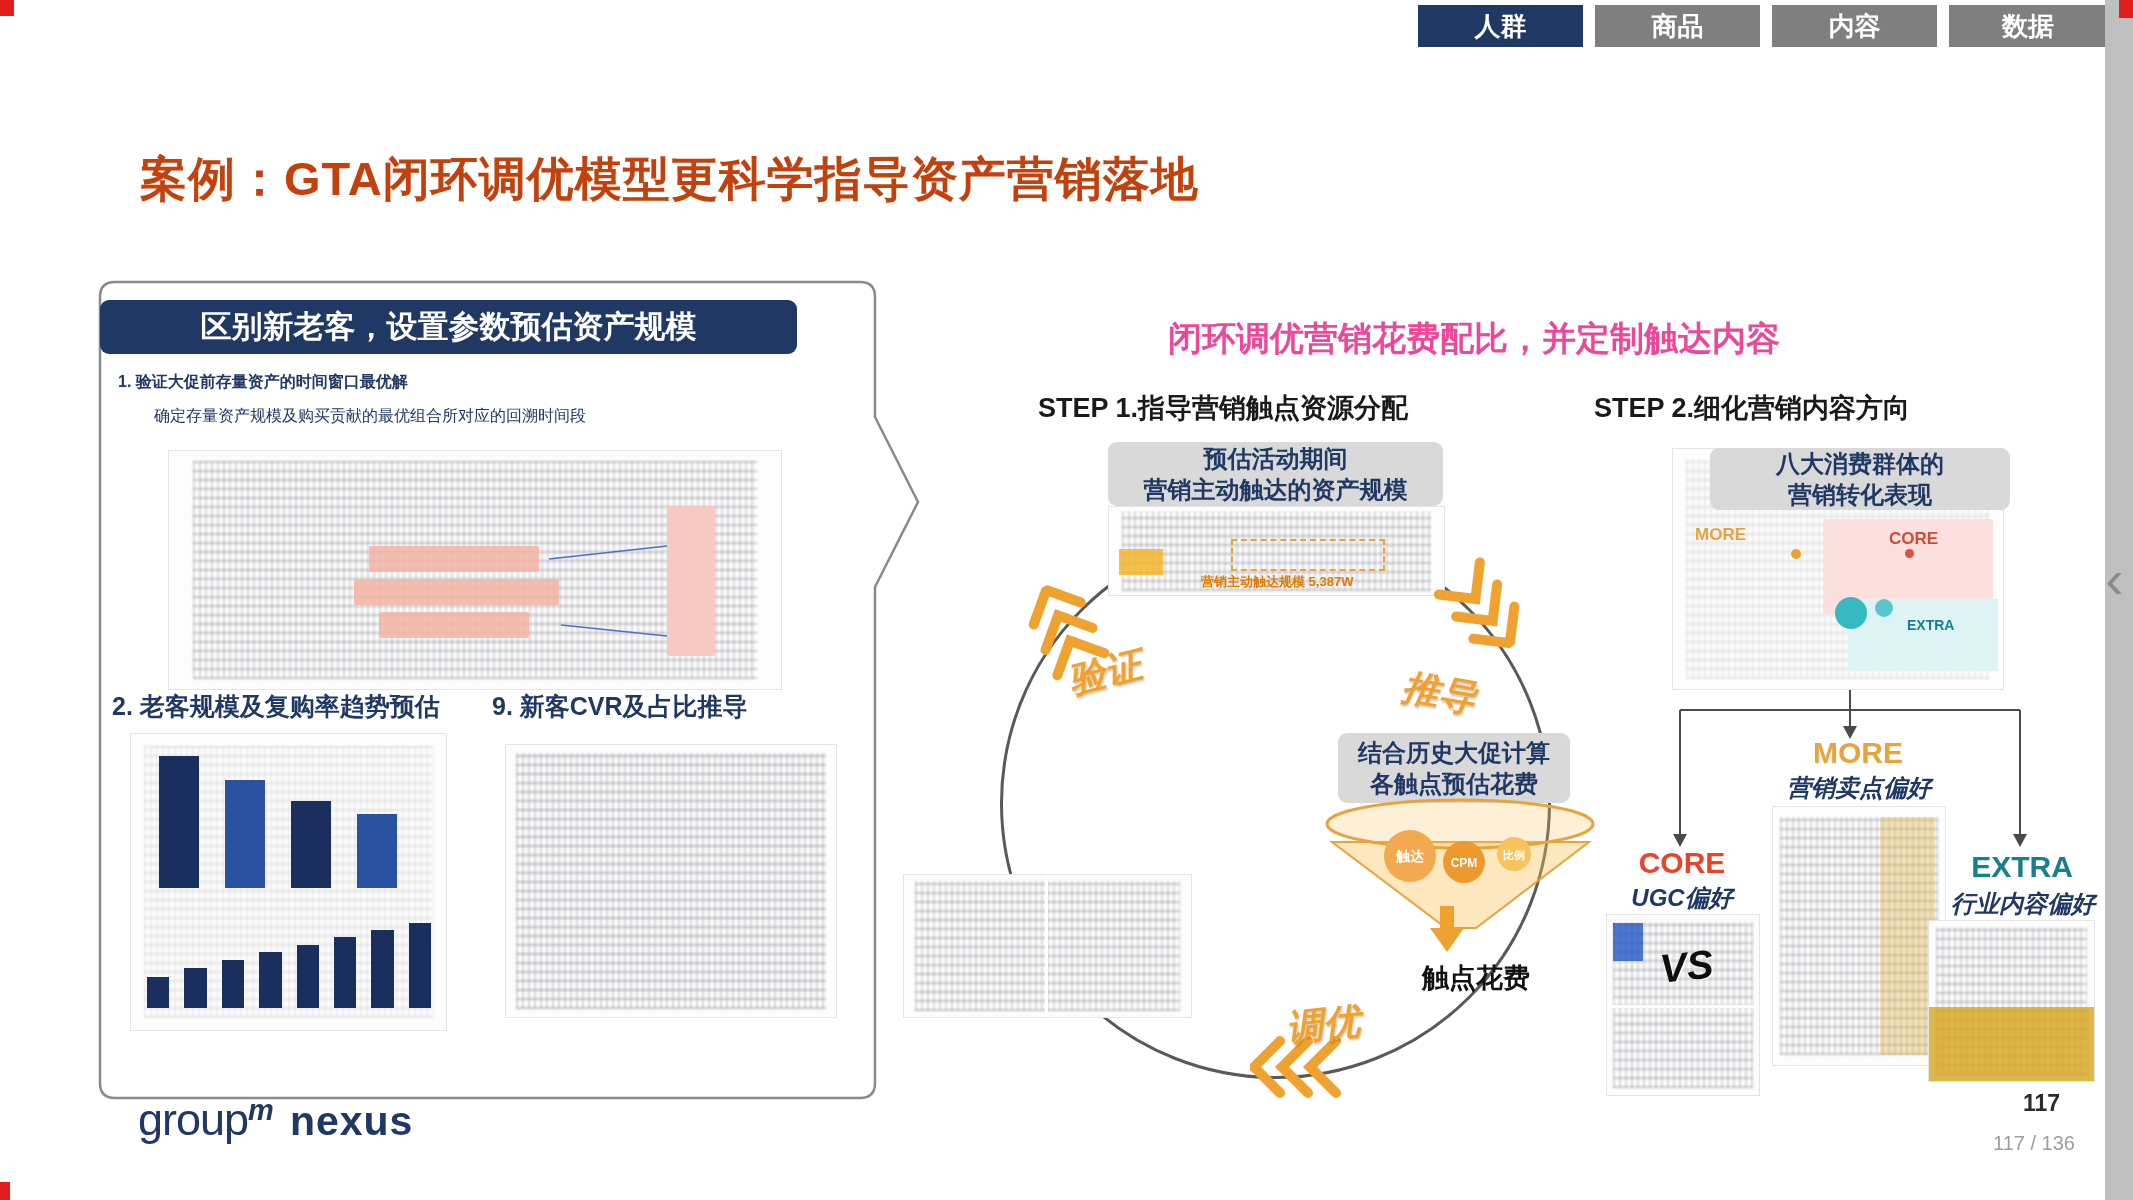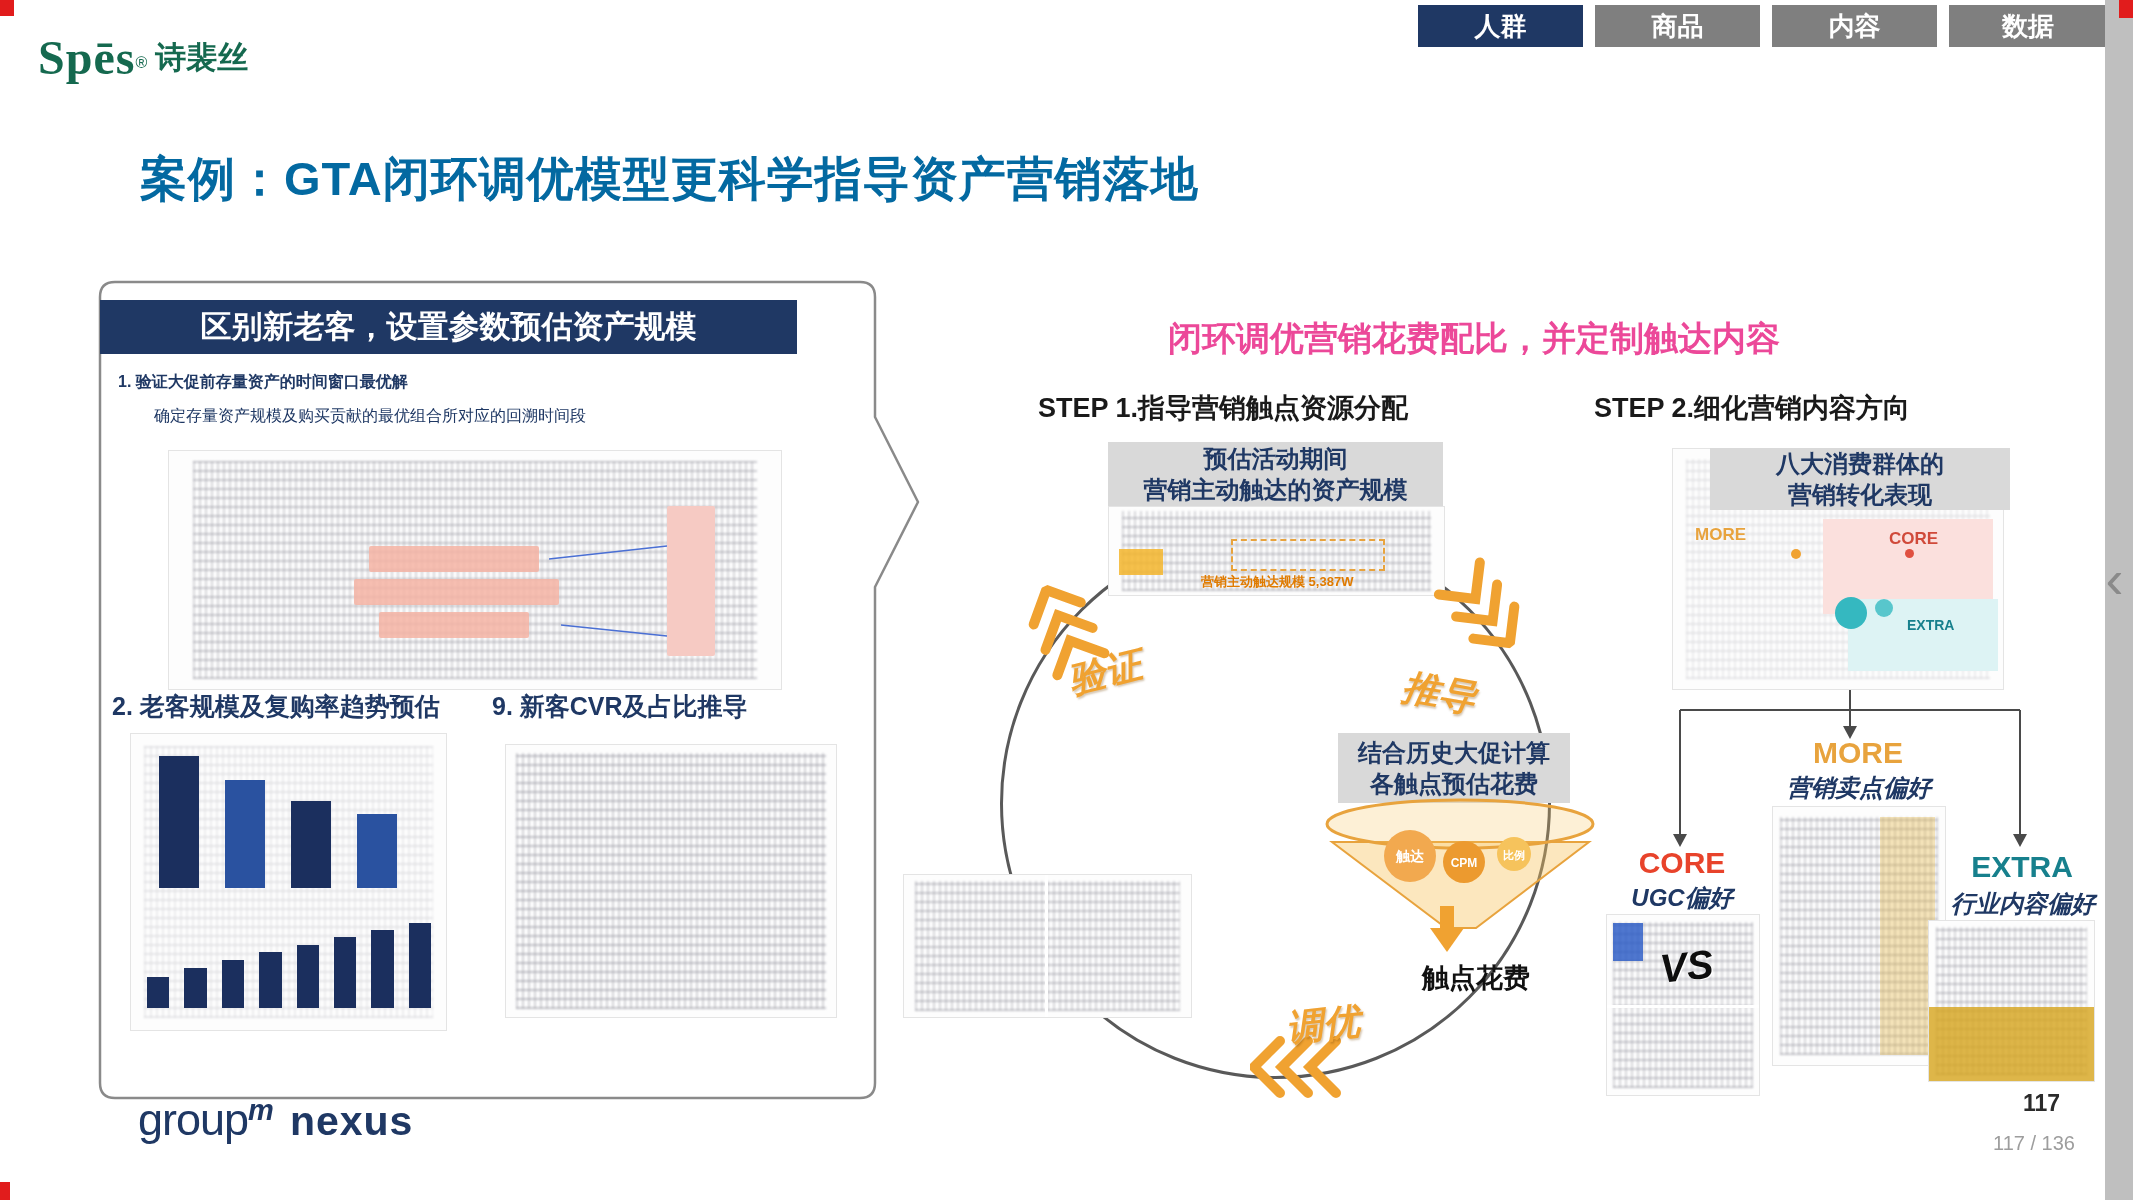--- a/index.html
+++ b/index.html
@@ -12,26 +12,26 @@
        color:#fff;font-weight:bold;font-size:26px;background:#7f7f7f;cursor:pointer;}
   .tab.active{background:#1f3864;}
 
   
   .logo{position:absolute;left:38px;top:30px;color:#15694f;white-space:nowrap;}
   .logo .latin{font-family:"Liberation Serif",serif;font-weight:bold;font-size:48px;letter-spacing:1px;}
   .logo .reg{font-size:16px;vertical-align:super;}
   .logo .cn{font-size:31px;font-weight:600;margin-left:8px;vertical-align:6px;}
 
   .page-title{position:absolute;left:140px;top:148px;font-size:47px;font-weight:bold;
-              color:#0369a1;letter-spacing:1px;}
+              color:#c2410c;letter-spacing:1px;}
 
   
   .graybox{position:absolute;background:#d9d9d9;color:#1f3864;font-weight:bold;font-size:24px;
            text-align:center;white-space:pre-line;line-height:1.3;
-           display:flex;align-items:center;justify-content:center;z-index:4;}
+           display:flex;align-items:center;justify-content:center;z-index:4;border-radius:9px;}
 
   
   .shot{position:absolute;background:#fdfdfd;border:1px solid #e4e4e4;overflow:hidden;z-index:3;}
   .shot::before{content:"";position:absolute;inset:4%;
     background-image:
       repeating-linear-gradient(0deg, rgba(55,55,75,.5) 0 2px, transparent 2px 9px),
       repeating-linear-gradient(90deg, rgba(40,40,60,.35) 0 2px, transparent 2px 6px);
     filter:blur(1.3px);opacity:.5;}
   .shot--light::before{opacity:.22;}
   .shot--dense::before{opacity:.55;inset:3%;}
@@ -94,23 +94,20 @@
 
 <div class="slide">
 
   <div class="red-mark" style="left:0;top:0;width:14px;height:16px;"></div>
   <div class="red-mark" style="left:2119px;top:0;width:14px;height:18px;"></div>
   <div class="red-mark" style="left:0;top:1182px;width:10px;height:18px;"></div>
 
   <div class="viewer-strip"></div>
   <div class="nav-arrow">‹</div>
 
-  <div class="logo">
-    <span class="latin">Spēs</span><span class="reg">®</span><span class="cn">诗裴丝</span>
-  </div>
 
   <div class="tab active" style="left:1418px;width:165px;">人群</div>
   <div class="tab" style="left:1595px;width:165px;">商品</div>
   <div class="tab" style="left:1772px;width:165px;">内容</div>
   <div class="tab" style="left:1949px;width:158px;">数据</div>
 
   <div class="page-title">案例：GTA闭环调优模型更科学指导资产营销落地</div>
 
   <svg class="abs" style="left:85px;top:272px;z-index:0;" width="845" height="845" viewBox="0 0 845 845">
     <path d="M 30 10 L 775 10 Q 790 10 790 25 L 790 145 L 833 230 L 790 315 L 790 811 Q 790 826 775 826 L 30 826 Q 15 826 15 811 L 15 25 Q 15 10 30 10 Z" fill="#ffffff" stroke="#8a8a8a" stroke-width="2.5" stroke-linejoin="round"></path>

